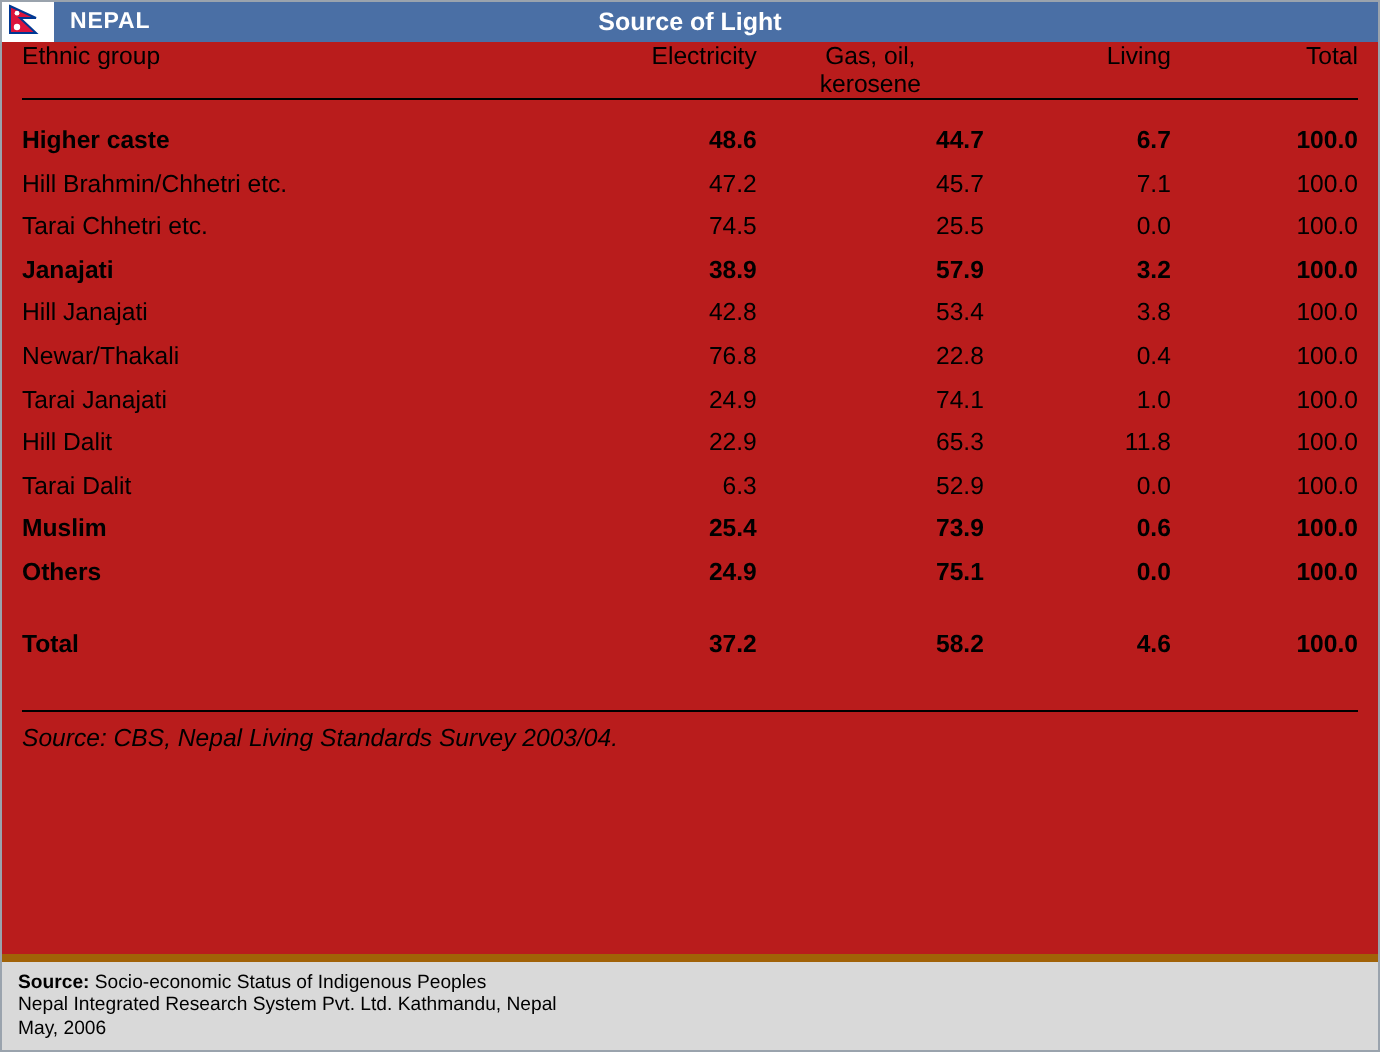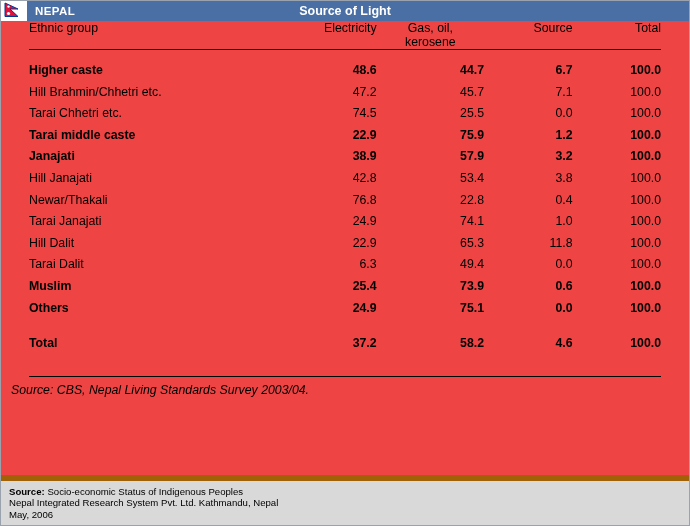--- a/index.html
+++ b/index.html
@@ -13,21 +13,21 @@
     font-family: "Liberation Sans", sans-serif;
     color: #000000;
     overflow: hidden;
   }
   .page {
     position: relative;
     width: 690px;
     height: 526px;
     box-sizing: border-box;
     border: 1px solid #9aa3ad;
-    background: #ef4444;
+    background: #b91c1c;
   }
 
   
   .header {
     position: relative;
     height: 20px;
     background: #4a6fa5;
     display: flex;
     align-items: center;
     overflow: hidden;
@@ -60,21 +60,21 @@
     align-items: center;
     justify-content: center;
     color: #ffffff;
     font-size: 12.5px;
     font-weight: bold;
     pointer-events: none;
   }
 
   
   .table-wrap {
-    padding: 0 28px;
+    padding: 0 10px;
     box-sizing: border-box;
   }
   table.data {
     width: 100%;
     border-collapse: collapse;
     font-size: 12.3px;
   }
   table.data th,
   table.data td {
     padding: 0;
@@ -133,21 +133,21 @@
     font-style: italic;
   }
 
   
   .footer {
     position: absolute;
     left: 0;
     right: 0;
     bottom: 0;
     background: #d9d9d9;
-    border-top: 6px solid #a16207;
+    border-top: 4px solid #a16207;
     padding: 5px 8px 5px 8px;
     box-sizing: border-box;
     font-size: 9.6px;
     line-height: 11.5px;
     color: #000000;
   }
   .footer b { font-weight: bold; }
 </style>
 </head>
 <body>
@@ -170,21 +170,21 @@
   <div class="table-wrap">
     <table class="data">
       <thead>
         <tr class="rule-top">
           <th class="c-label">Ethnic group</th>
           <th class="c-e">Electricity</th>
           <th class="c-g">
             <span>Gas, oil,</span>
             <span class="sub">kerosene</span>
           </th>
-          <th class="c-o">Source</th>
+          <th class="c-o">Living</th>
           <th class="c-t">Total</th>
         </tr>
         <tr class="rule-under-head">
           <td></td>
             <td></td>
             <td></td>
             <td></td>
             <td></td>
         </tr>
       </thead>
@@ -212,27 +212,20 @@
           <td class="num">100.0</td>
         </tr>
         <tr>
           <td class="label ind1">Tarai Chhetri etc.</td>
           <td class="num">74.5</td>
           <td class="num">25.5</td>
           <td class="num">0.0</td>
           <td class="num">100.0</td>
         </tr>
         <tr class="bold">
-          <td class="label">Tarai middle caste</td>
-          <td class="num">22.9</td>
-          <td class="num">75.9</td>
-          <td class="num">1.2</td>
-          <td class="num">100.0</td>
-        </tr>
-        <tr class="bold">
           <td class="label">Janajati</td>
           <td class="num">38.9</td>
           <td class="num">57.9</td>
           <td class="num">3.2</td>
           <td class="num">100.0</td>
         </tr>
         <tr>
           <td class="label ind1">Hill Janajati</td>
           <td class="num">42.8</td>
           <td class="num">53.4</td>
@@ -256,21 +249,21 @@
         <tr>
           <td class="label ind1">Hill Dalit</td>
           <td class="num">22.9</td>
           <td class="num">65.3</td>
           <td class="num">11.8</td>
           <td class="num">100.0</td>
         </tr>
         <tr>
           <td class="label ind1">Tarai Dalit</td>
           <td class="num">6.3</td>
-          <td class="num">49.4</td>
+          <td class="num">52.9</td>
           <td class="num">0.0</td>
           <td class="num">100.0</td>
         </tr>
         <tr class="bold">
           <td class="label">Muslim</td>
           <td class="num">25.4</td>
           <td class="num">73.9</td>
           <td class="num">0.6</td>
           <td class="num">100.0</td>
         </tr>

